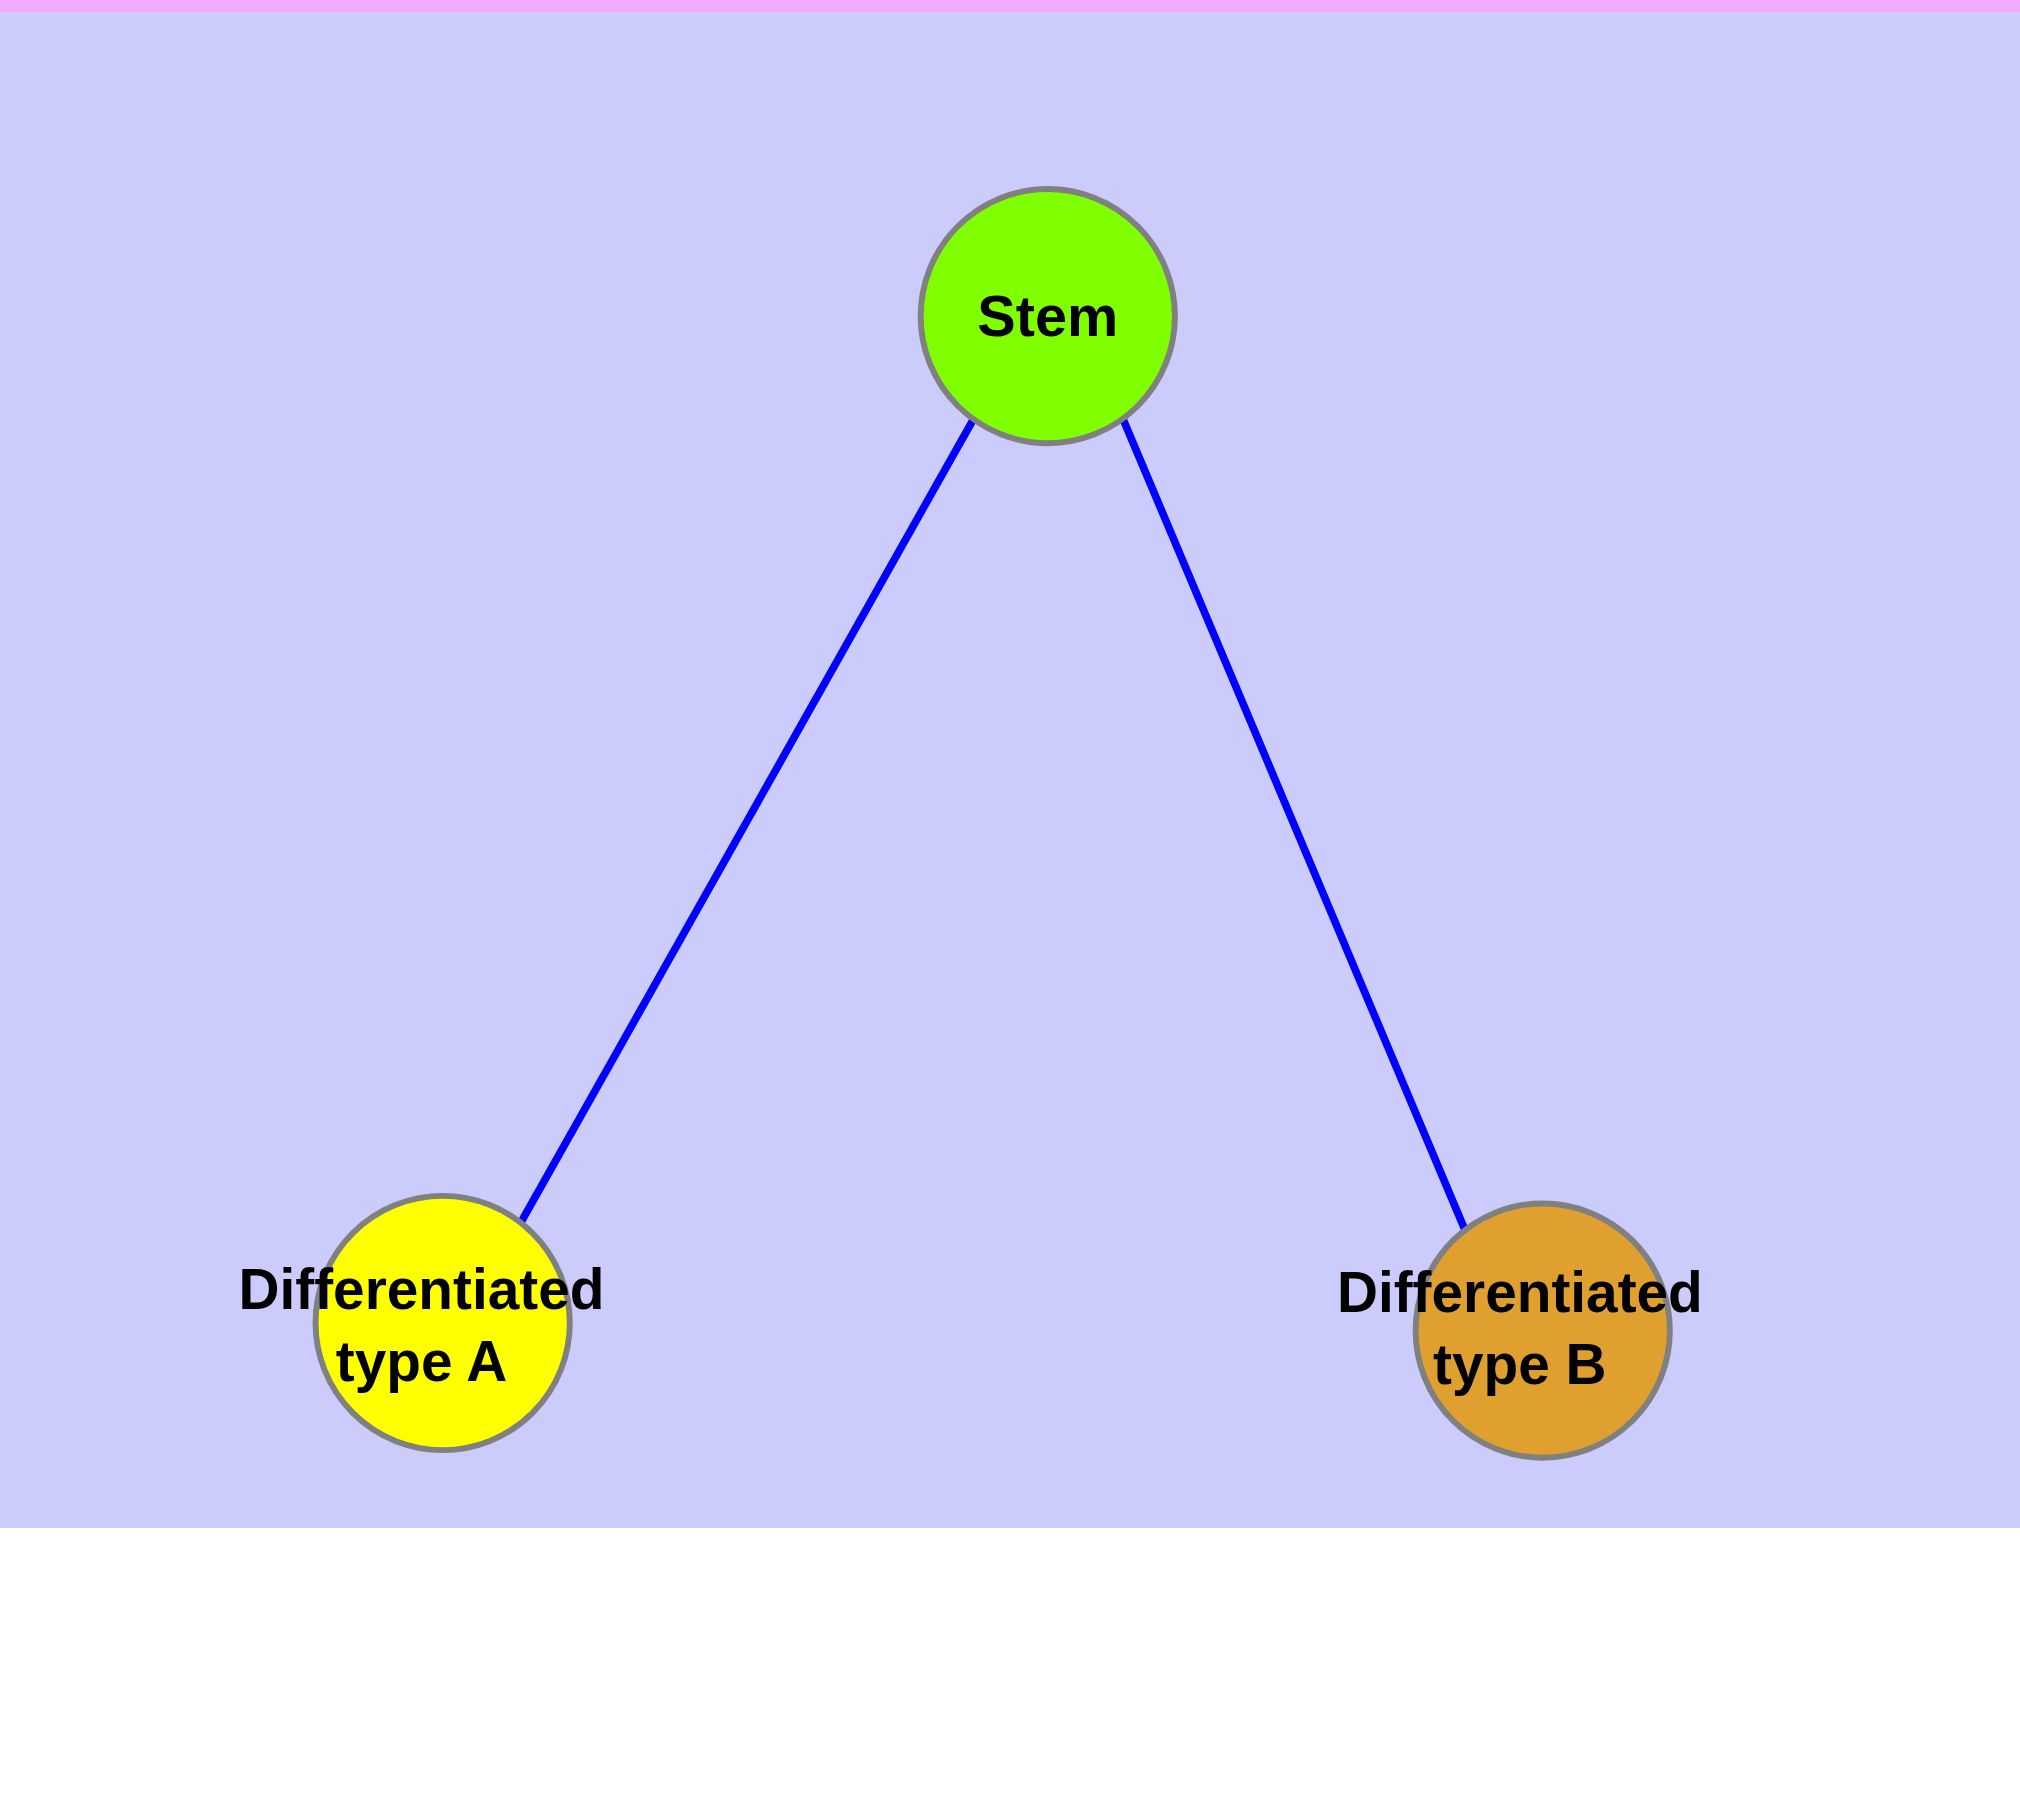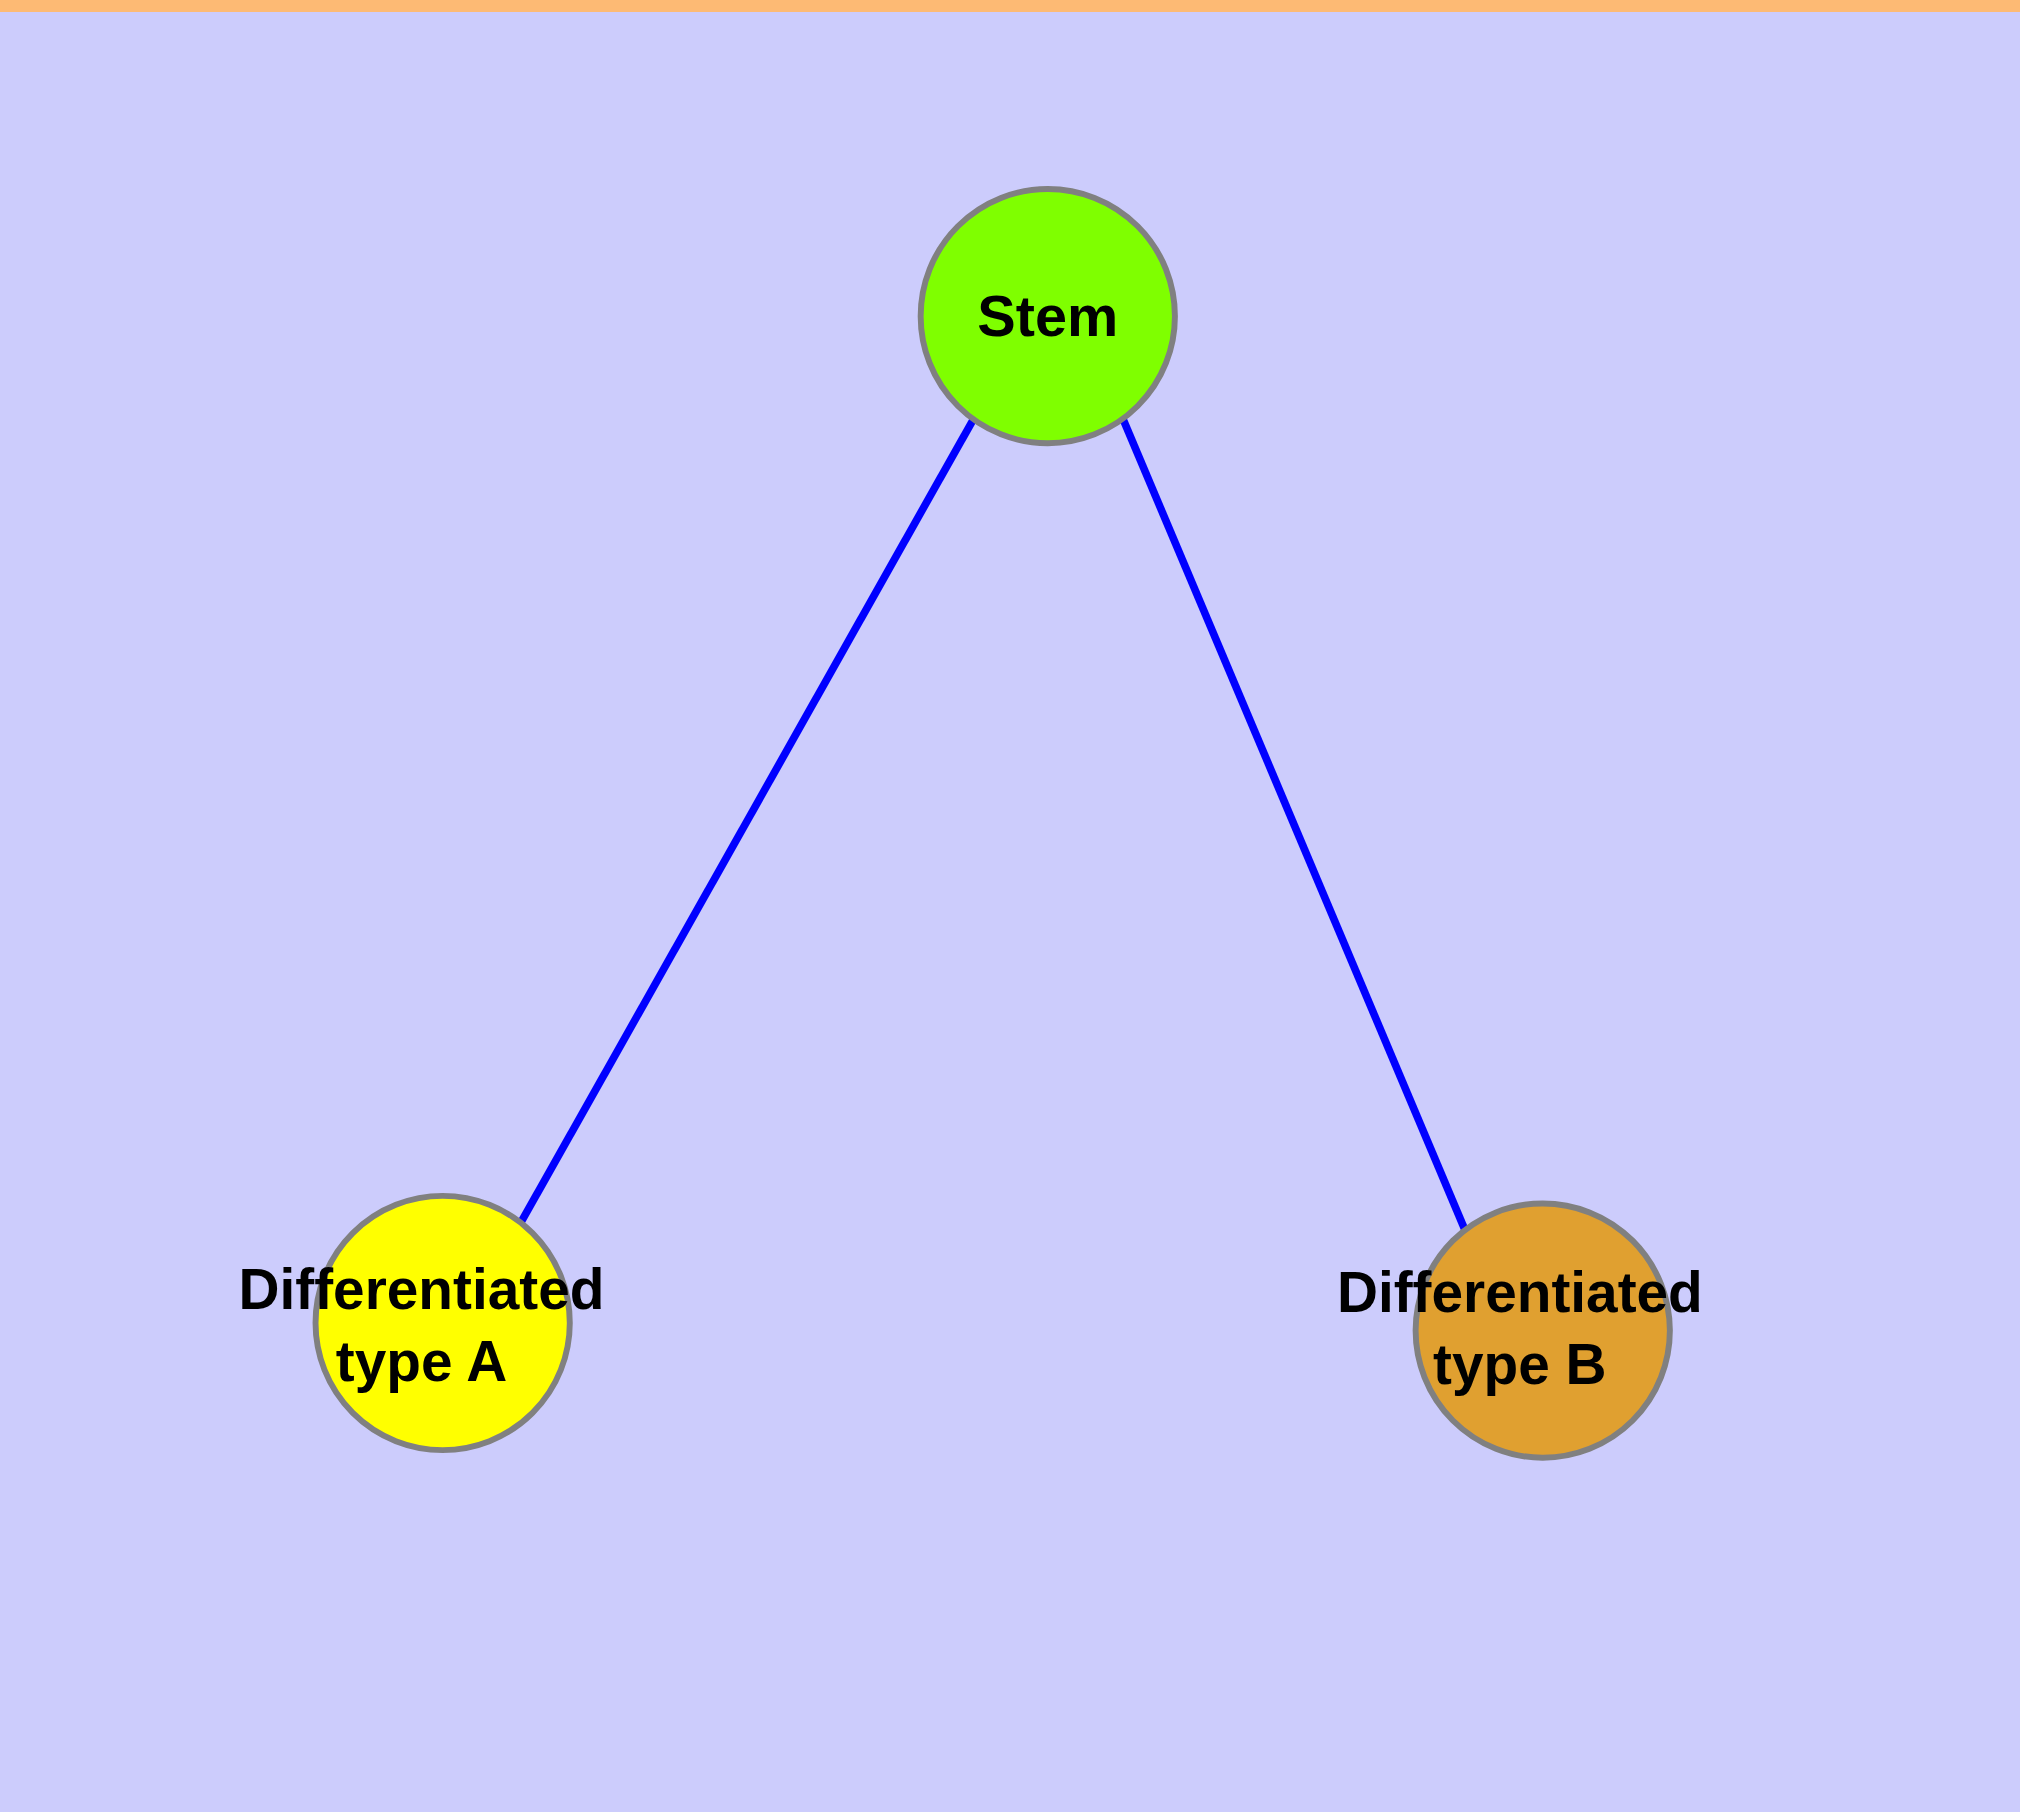--- a/index.html
+++ b/index.html
@@ -4,22 +4,22 @@
 <title>Cell differentiation graph</title>
 <style>
   html, body {
     margin: 0;
     padding: 0;
     background: #ffffff;
   }
   #canvas {
     position: relative;
     width: 2021px;
-    height: 1812px;
-    background: #fdba74;
+    height: 1528px;
+    background: #f0abfc;
     overflow: hidden;
     font-family: "Liberation Sans", "DejaVu Sans", sans-serif;
   }
   #plot-area {
     position: absolute;
     left: 0;
     top: 12px;
     width: 2021px;
     height: 1800px;
     background: #ccccfc;

